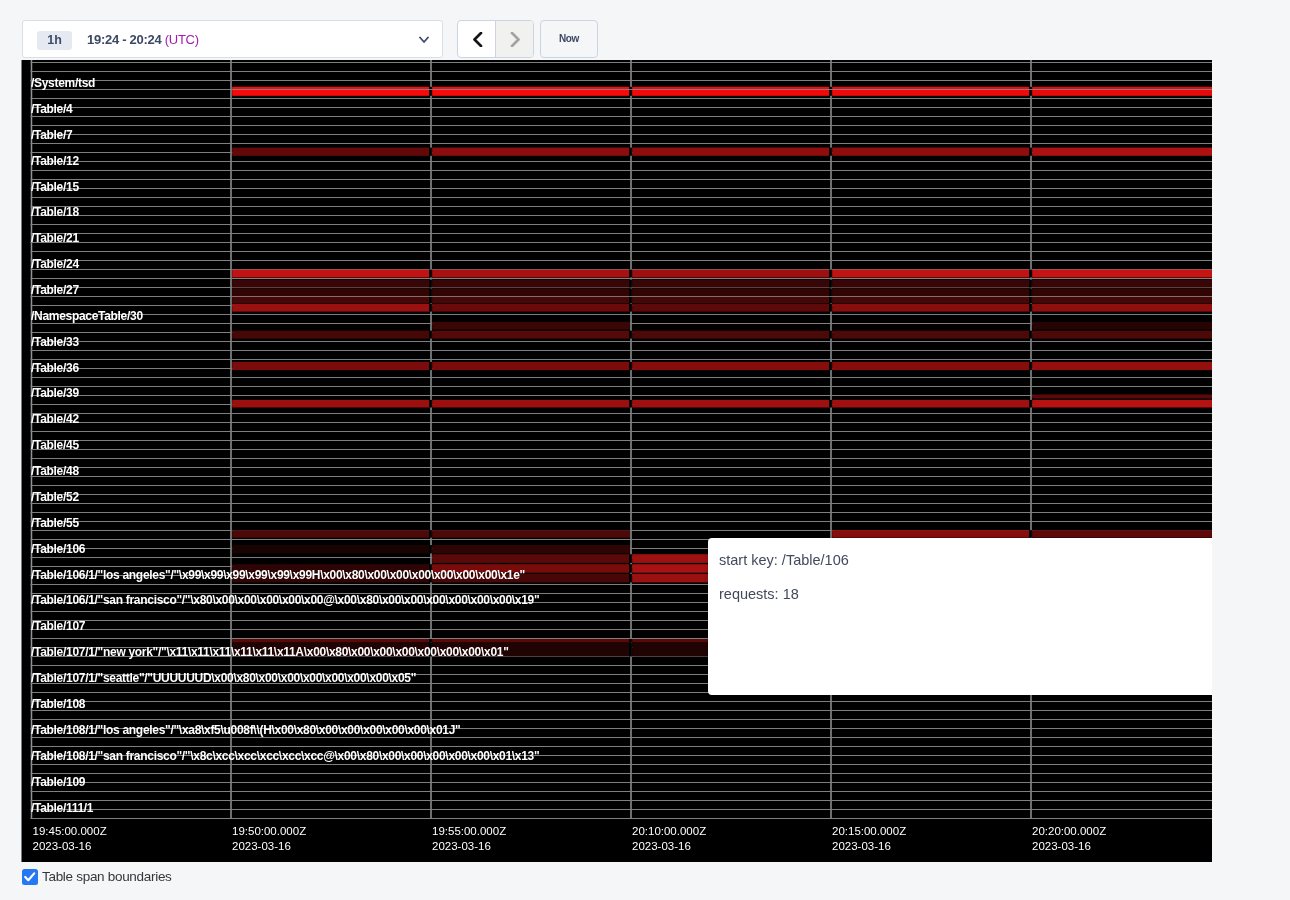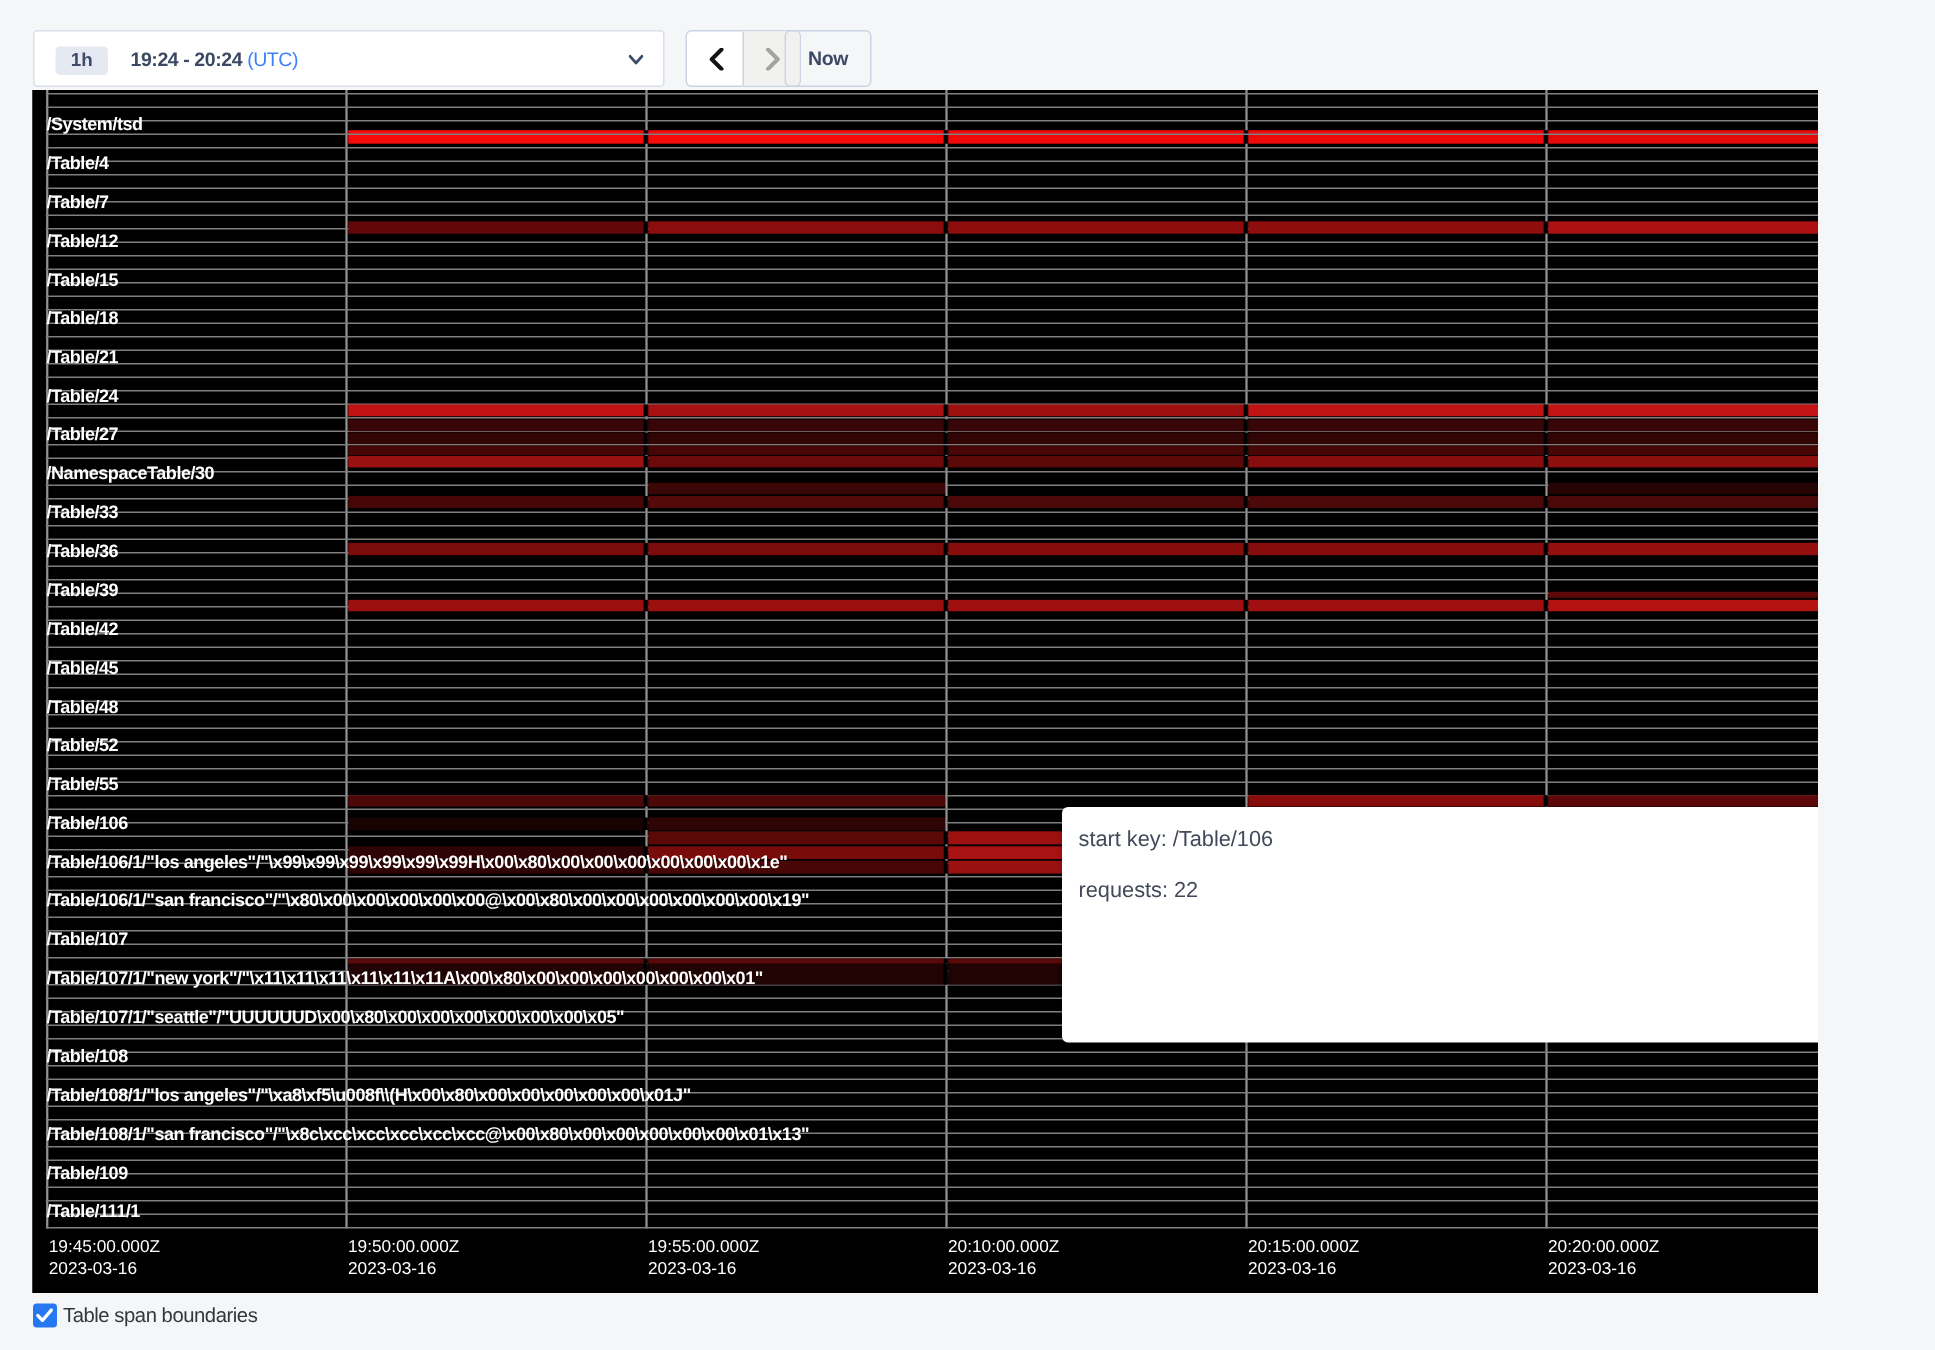--- a/index.html
+++ b/index.html
@@ -11,34 +11,34 @@
   }
   .pill {
     position:absolute; left:14px; top:10px; width:35px; height:19px;
     background:#e5e9f2; border-radius:3px; color:#3e4c68;
     font-size:12.5px; font-weight:bold; text-align:center; line-height:19px;
   }
   .trange {
     position:absolute; left:64px; top:11px; font-size:13px; letter-spacing:-0.28px;
     color:#3c4962; font-weight:bold;
   }
-  .trange span { color:#3b82f6; font-weight:normal; }
+  .trange span { color:#a21caf; font-weight:normal; }
   .dchev { position:absolute; right:13px; top:15px; }
   .navgrp {
     position:absolute; left:457px; top:20px; width:77px; height:38px;
     border:1px solid #ccd4e4; border-radius:4px; background:#ffffff; overflow:hidden;
   }
   .nav-r {
     position:absolute; right:0; top:0; width:38px; height:36px;
     background:#f1f1ef; border-left:1px solid #ccd4e4;
   }
   .now {
-    position:absolute; left:523px; top:20px; width:58px; height:38px;
+    position:absolute; left:540px; top:20px; width:58px; height:38px;
     border:1px solid #ccd4e4; border-radius:4px; letter-spacing:-0.3px;
-    font-size:13px; font-weight:bold; color:#3c4962; text-align:center; line-height:36px;
+    font-size:10px; font-weight:bold; color:#3c4962; text-align:center; line-height:36px;
   }
   .lbl { font-size:12px; font-weight:bold; fill:#ffffff; letter-spacing:-0.3px; font-family:"Liberation Sans", sans-serif; }
   .ax  { font-size:11.5px; fill:#ffffff; font-family:"Liberation Sans", sans-serif; }
   .tooltip {
     position:absolute; left:708px; top:538px; width:572px; height:157px;
     background:#ffffff; border-radius:4px; box-shadow:0 1px 4px rgba(0,0,0,0.18);
     padding:5px 0 0 11px; color:#42495a; font-size:14.5px;
   }
   .tooltip div { line-height:34px; white-space:nowrap; }
   .cbrow { position:absolute; left:22px; top:868px; height:17px; }
@@ -329,21 +329,21 @@
 <text x="632" y="834.5" class="ax">20:10:00.000Z</text>
 <text x="632" y="849.5" class="ax">2023-03-16</text>
 <text x="832" y="834.5" class="ax">20:15:00.000Z</text>
 <text x="832" y="849.5" class="ax">2023-03-16</text>
 <text x="1032" y="834.5" class="ax">20:20:00.000Z</text>
 <text x="1032" y="849.5" class="ax">2023-03-16</text>
   </svg>
 
   <div class="tooltip">
     <div>start key: /Table/106</div>
-    <div>requests: 22</div>
+    <div>requests: 18</div>
   </div>
 
   <div class="cbrow">
     <div class="cbox">
       <svg width="15.5" height="15.5" viewBox="0 0 15.5 15.5">
         <polyline points="3.2,8 6.3,11.2 12.2,4.4" fill="none" stroke="#ffffff" stroke-width="2.2" stroke-linecap="round" stroke-linejoin="round"></polyline>
       </svg>
     </div>
     <div class="cblabel">Table span boundaries</div>
   </div>

